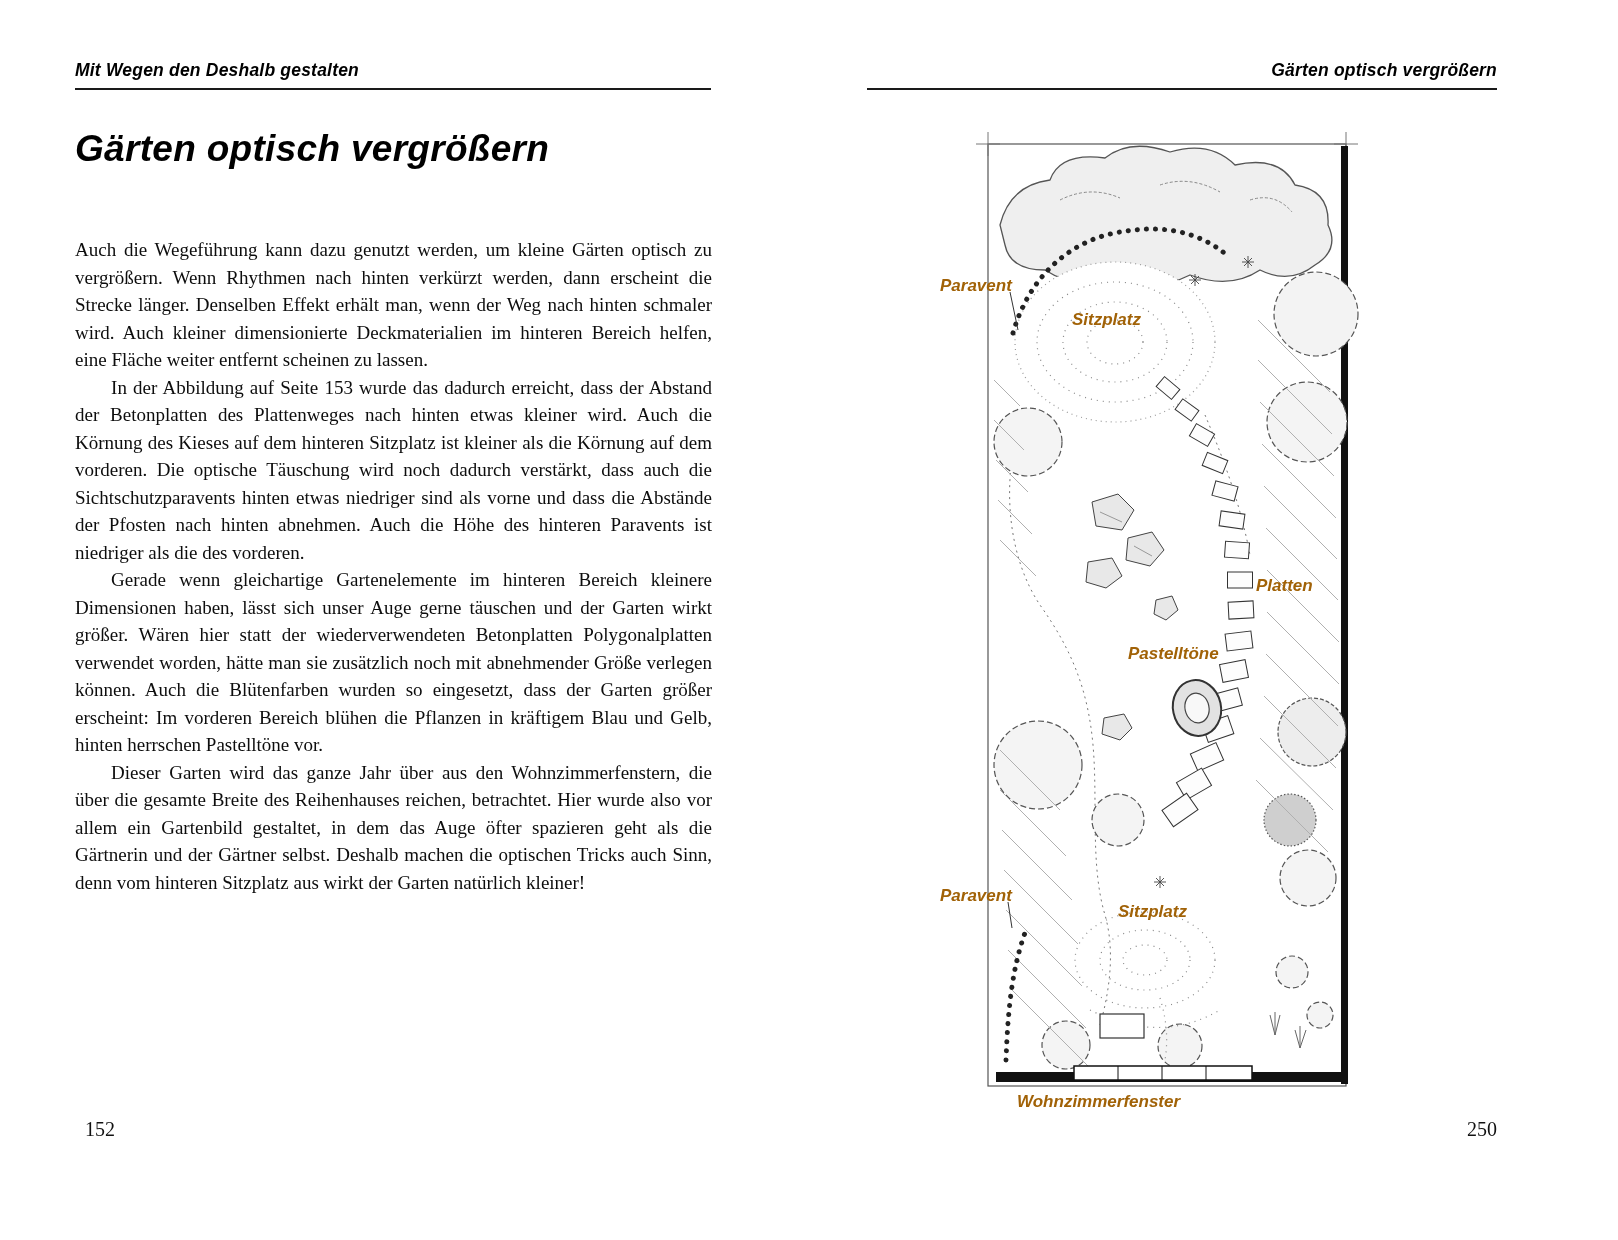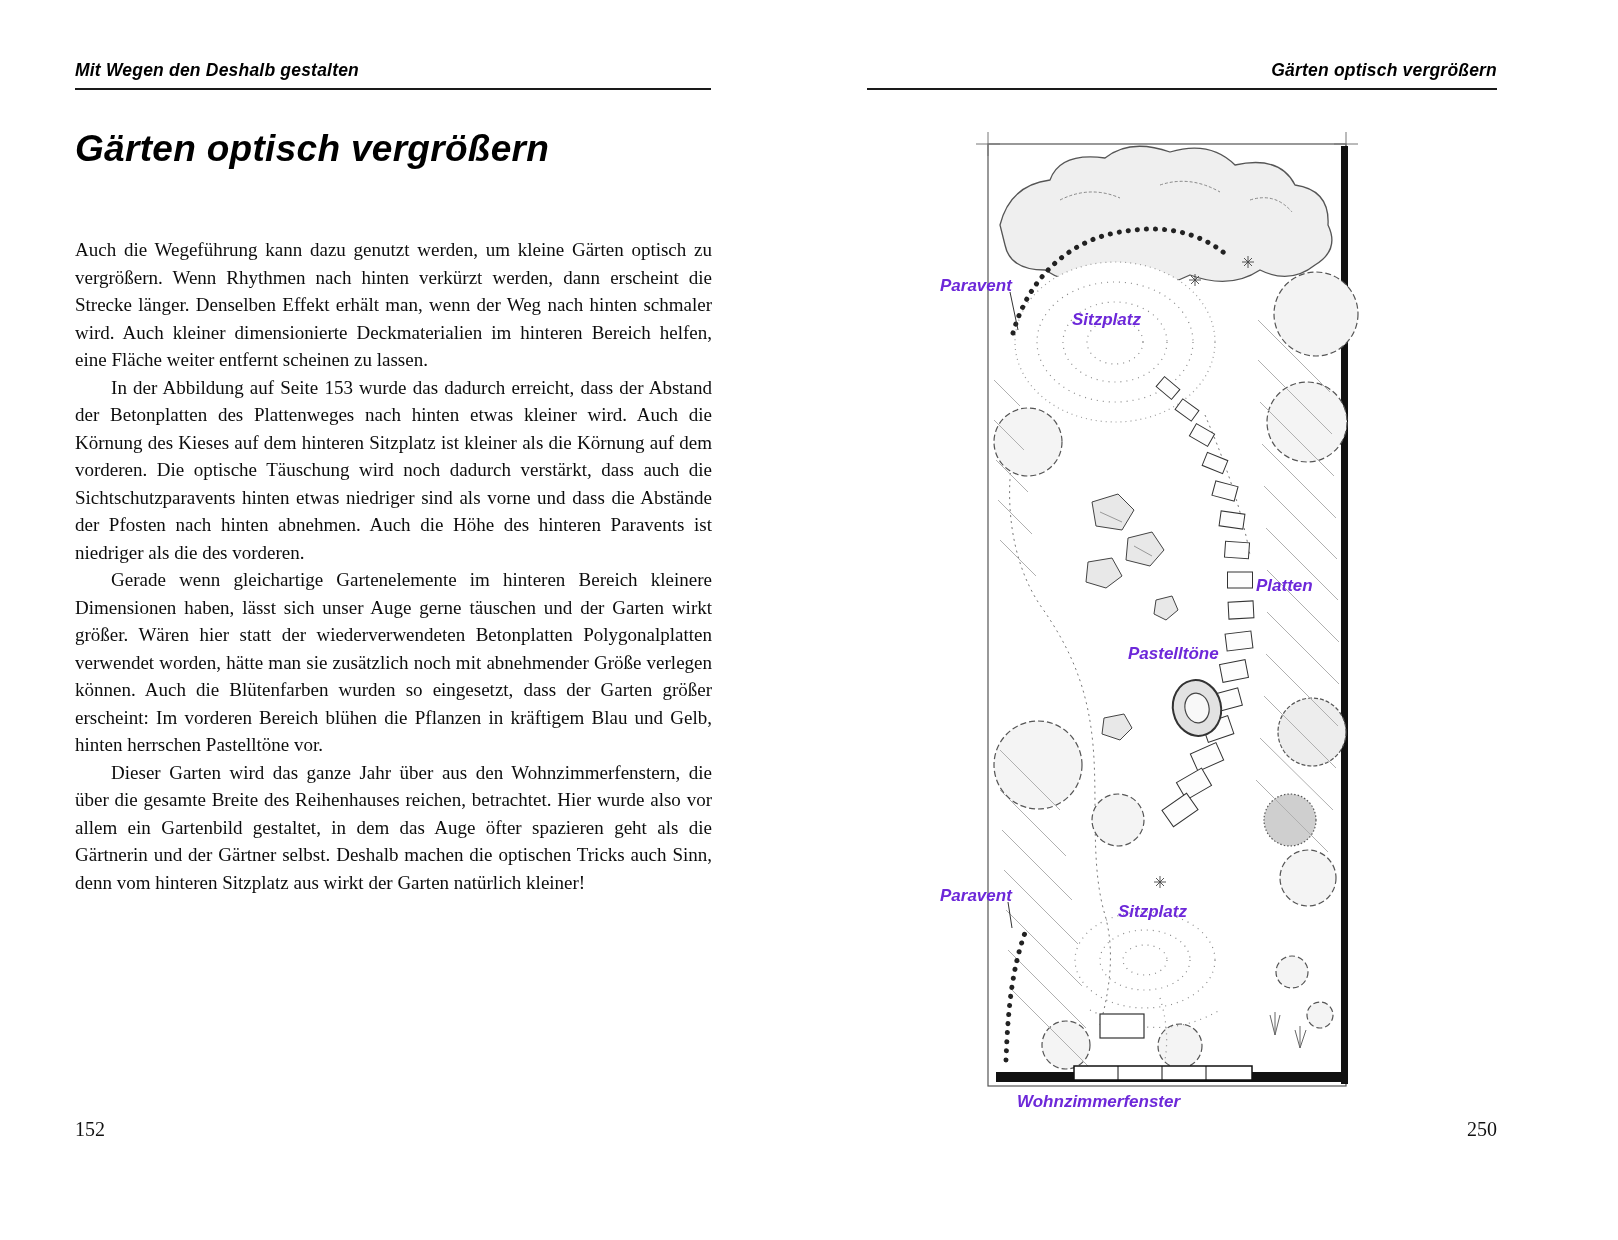--- a/index.html
+++ b/index.html
@@ -27,30 +27,30 @@
   .body-text {
     position:absolute; left:75px; top:200px; width:637px;
     font-size:19px; line-height:27.5px; text-align:justify;
     hyphens:auto; color:#0d0d0d;margin-top:36px;
   }
   .body-text p { margin:0; }
   .body-text p.ind { text-indent:1.9em; }
   .pagenum {
     position:absolute; top:1118px; font-size:20px; color:#111;
   }
-  .pagenum.left  { left:75px; }
+  .pagenum.left  { left:85px; }
   .pagenum.right { right:121px; text-align:right; }
   .figure {
     position:absolute; left:860px; top:130px; width:640px; height:990px;
   }
   .figure svg { position:absolute; left:0; top:0; }
   .fig-label {
     position:absolute;
     font-family:"Liberation Sans", sans-serif;
-    font-weight:bold; font-style:italic; font-size:17px; color:#6d28d9;
+    font-weight:bold; font-style:italic; font-size:17px; color:#a16207;
     white-space:nowrap;
   }
   .fig-label.center { }
 </style>
 </head>
 <body>
 
 <div class="spread">
 
   <div class="running left">Mit Wegen den Deshalb gestalten</div>

